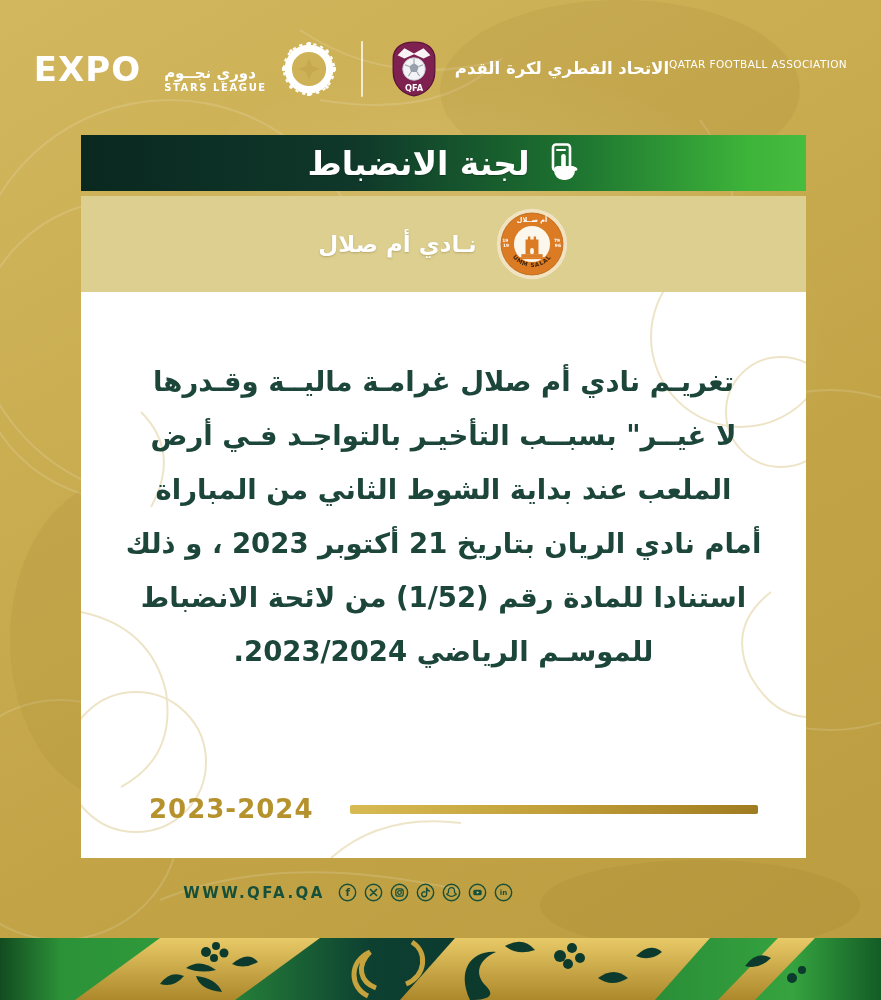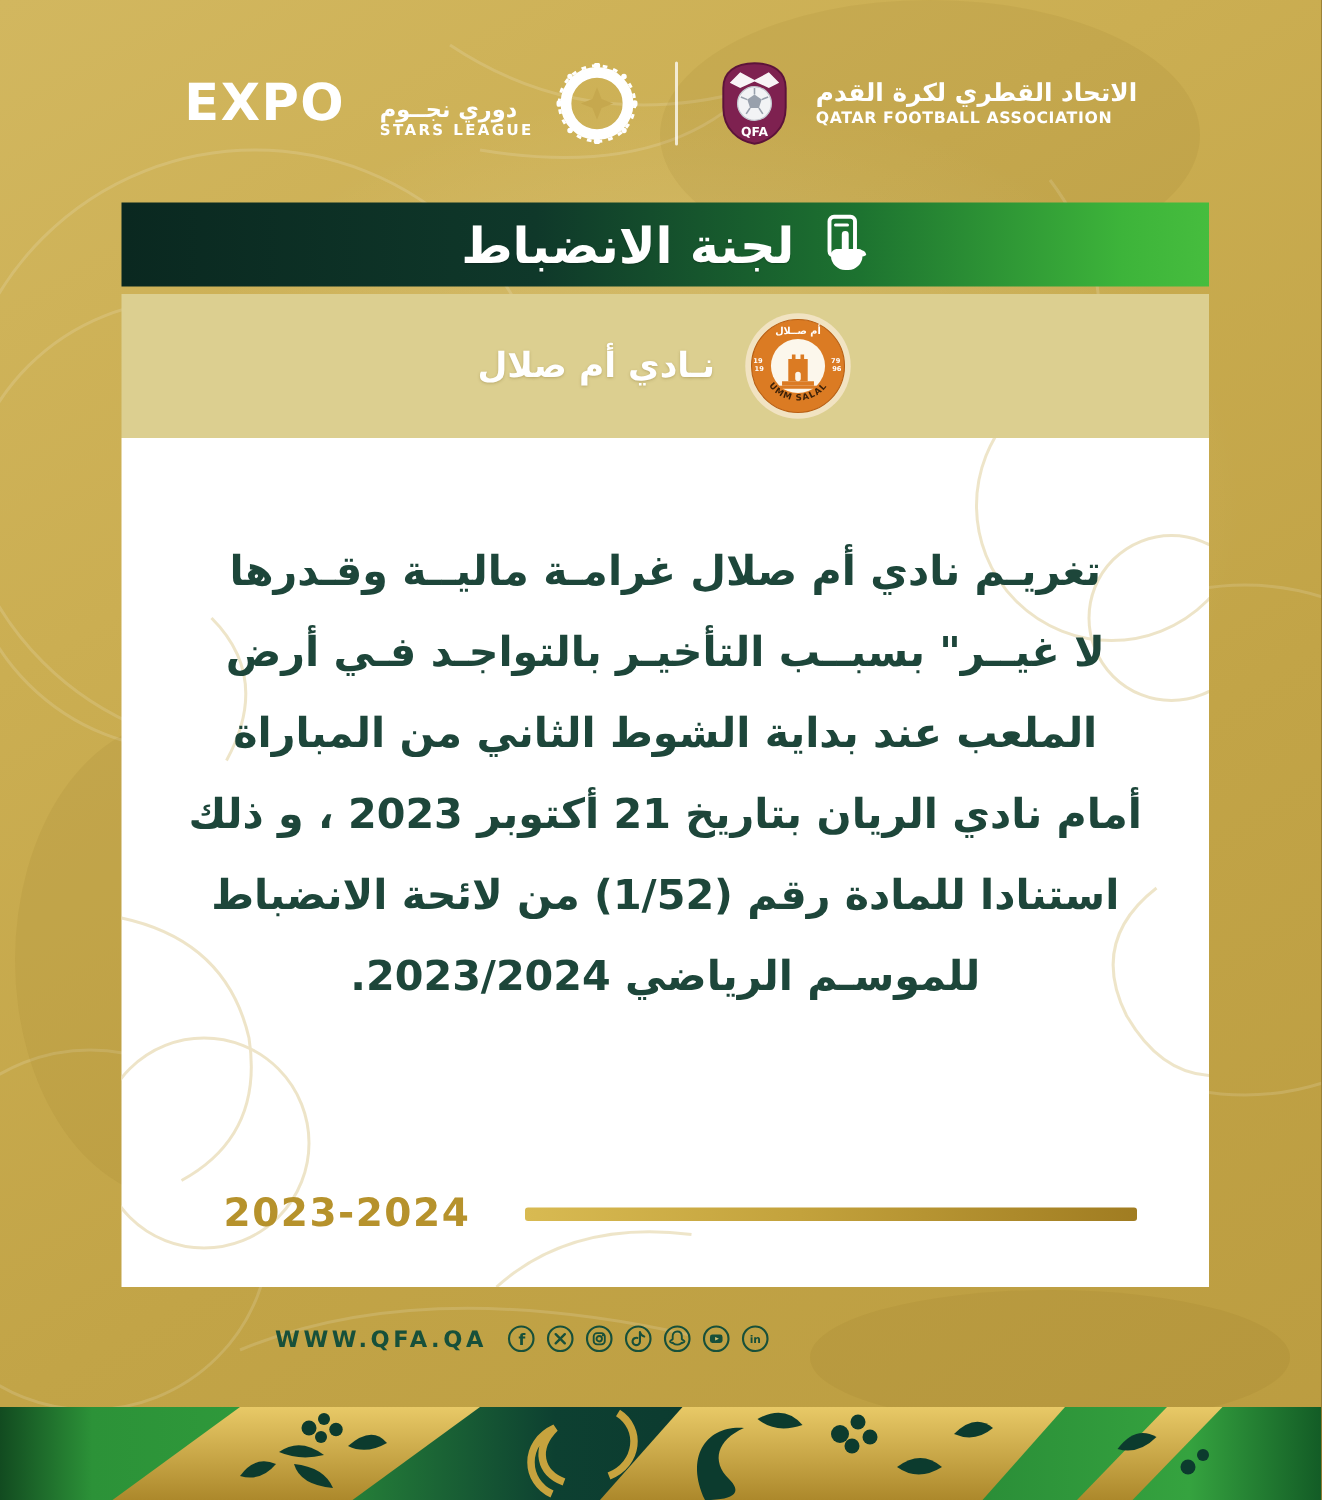--- a/index.html
+++ b/index.html
@@ -17,23 +17,23 @@
   .bg-orn{position:absolute;inset:0;width:881px;height:1000px;}
 
   
   .hdr{position:absolute;top:40px;left:0;width:881px;display:flex;justify-content:center;align-items:center;gap:15px;color:#fff;}
   .expo-group{display:flex;align-items:center;gap:23px;}
   .expo-word{font-size:34px;font-weight:bold;letter-spacing:1px;line-height:1;}
   .sl-block{display:flex;flex-direction:column;align-items:flex-start;line-height:1.15;margin-top:20px;}
   .sl-ar{font-size:15px;font-weight:bold;direction:rtl;}
   .sl-en{font-size:10px;font-weight:bold;letter-spacing:1.6px;}
   .hdr-divider{width:2px;height:56px;background:rgba(255,255,255,.75);margin:0 10px;border-radius:1px;}
-  .qfa-names{display:flex;flex-direction:column;justify-content:center;line-height:1.3;}
+  .qfa-names{display:flex;flex-direction:row;justify-content:center;line-height:1.3;}
   .qfa-ar{font-size:16.5px;font-weight:bold;direction:rtl;text-align:left;}
-  .qfa-en{font-size:10.5px;font-weight:bold;letter-spacing:.4px;}
+  .qfa-en{font-size:10.5px;font-weight:normal;letter-spacing:.4px;}
 
   
   .banner{
     position:absolute;left:81px;top:135px;width:725px;height:56px;
     background:linear-gradient(90deg,#0a2820 0%,#0f382a 38%,#1d7330 68%,#3db43a 92%,#46bd3e 100%);
     display:flex;justify-content:center;align-items:center;gap:16px;
   }
   .banner-title{color:#fff;font-size:33px;font-weight:bold;direction:rtl;white-space:nowrap;text-shadow:0 1px 1px rgba(0,0,0,.25);}
 
   

